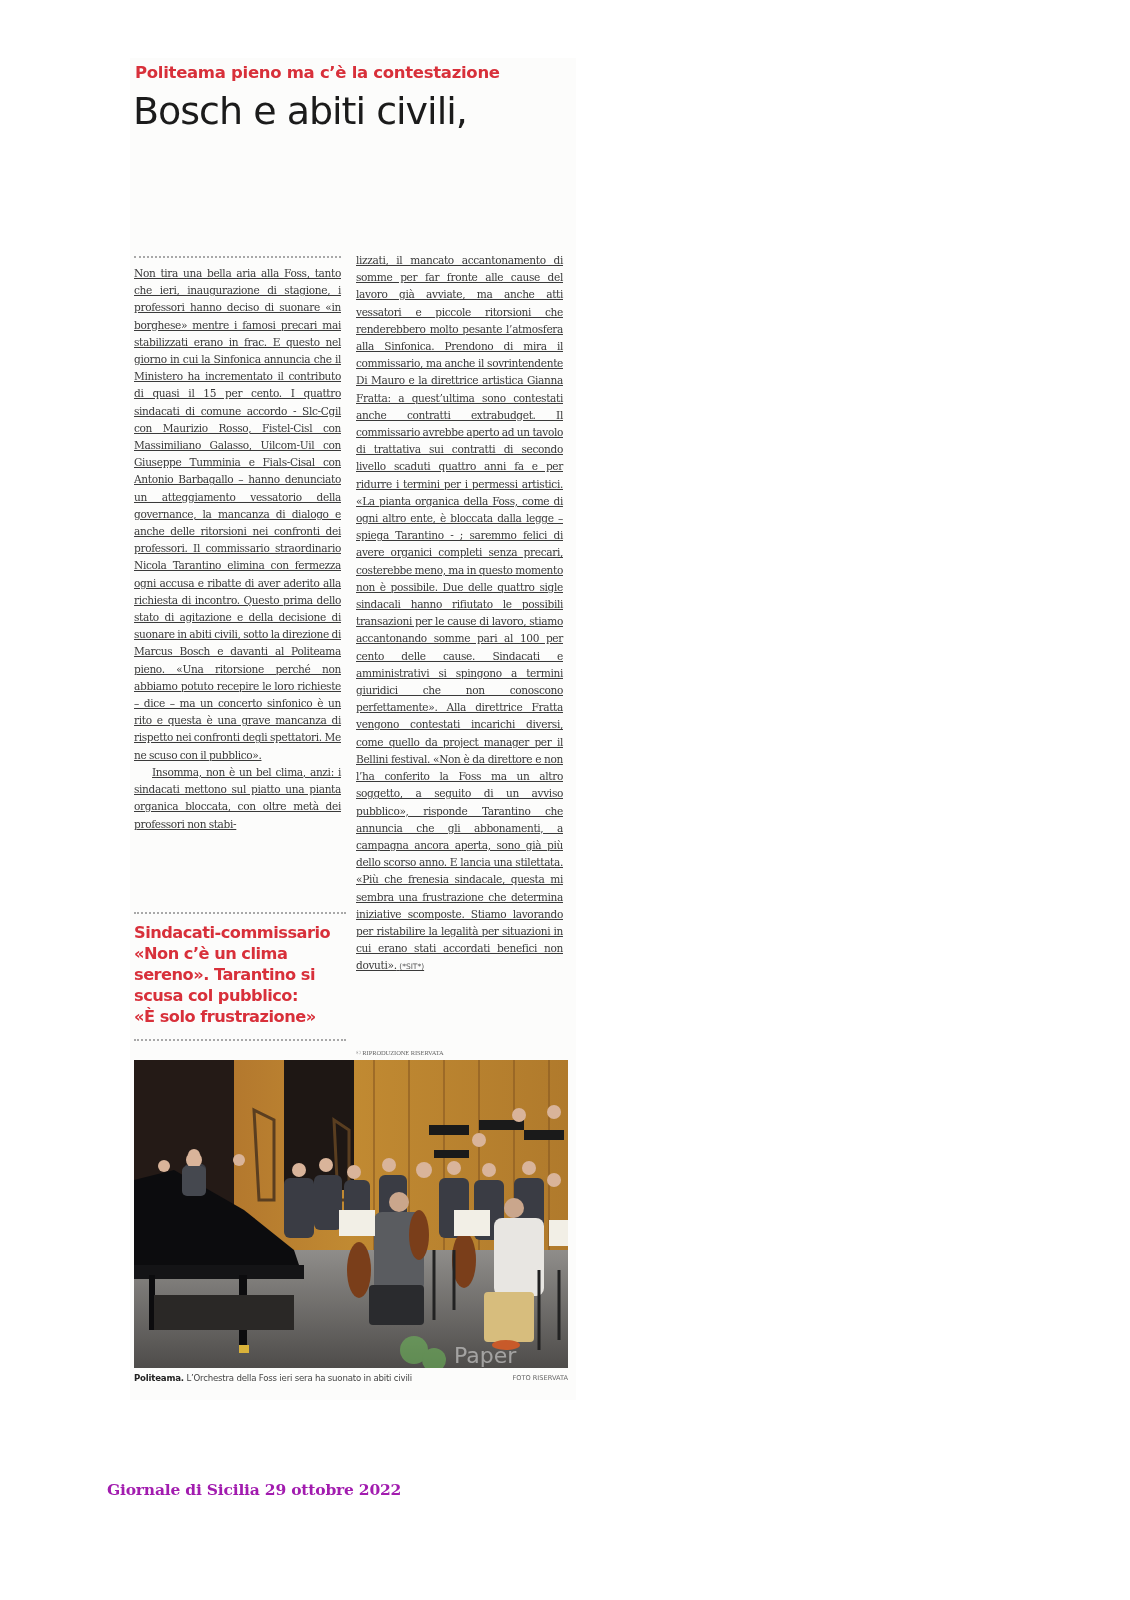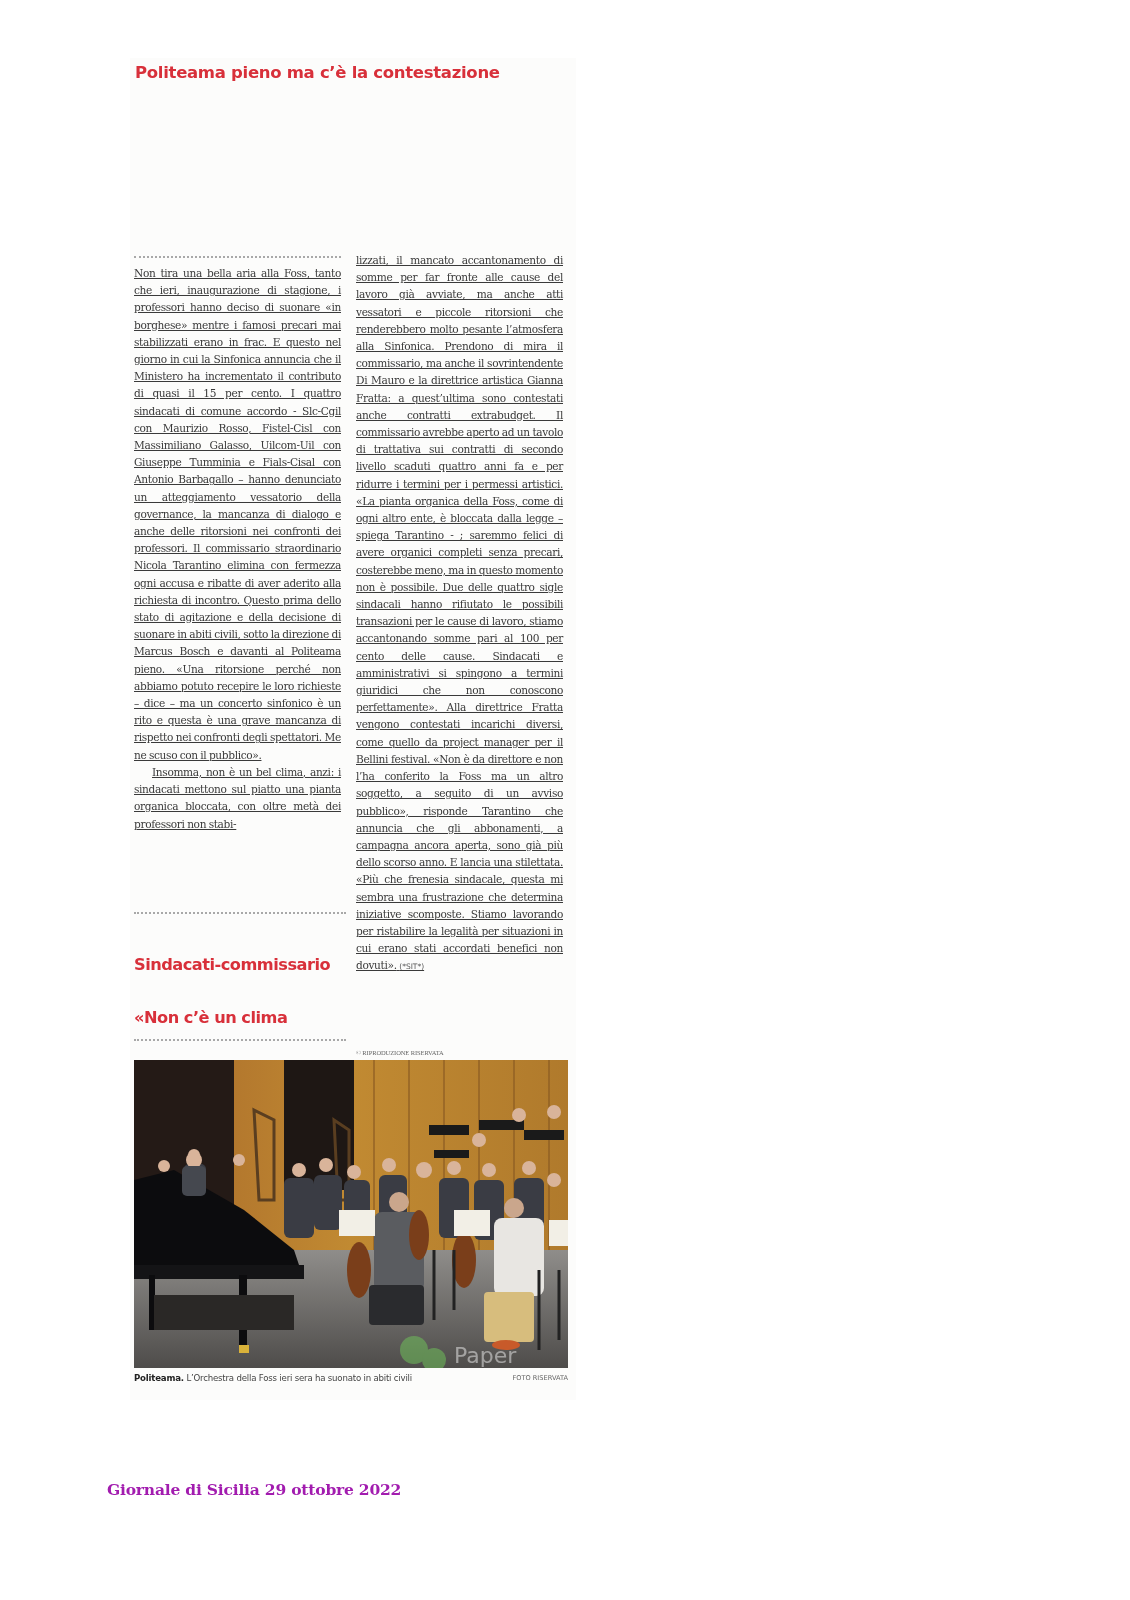--- a/index.html
+++ b/index.html
@@ -18,39 +18,40 @@
     .col p { margin: 0; }
     .col p.indent { text-indent: 18px; }
     .col-left { left: 134px; top: 265px; width: 207px; }
     .col-right { left: 356px; top: 252px; width: 207px; }
 
     .byline { font-family: "DejaVu Sans", sans-serif; font-size: 7.5px; color: #555; letter-spacing: 0; }
 
     .repro { position: absolute; left: 356px; top: 1032px; font-family: Liberation Serif, serif; font-size: 6.5px; color: #666; letter-spacing: -0.1px; white-space: nowrap; margin-top: 17px; }
 
     .subhead { position: absolute; left: 134px; top: 922px; width: 215px; font-family: "DejaVu Sans", sans-serif; font-weight: bold; font-size: 16.2px; line-height: 21px; color: #d8303a; letter-spacing: -0.5px; }
-    .subhead div { white-space: nowrap; margin-top: 32px; }
+    .subhead div { white-space: nowrap; }
 
     .photo { position: absolute; left: 134px; top: 1060px; width: 434px; height: 308px; overflow: hidden; background: #f9a8d4; }
     .photo svg { display: block; }
 
     .caption { position: absolute; left: 134px; top: 1373px; width: 434px; font-family: "DejaVu Sans", sans-serif; font-size: 8.6px; color: #444; white-space: nowrap; letter-spacing: -0.2px; }
     .caption .lead { font-weight: bold; color: #222; }
     .caption .credit { position: absolute; right: 0; top: 1px; font-size: 6.6px; color: #666; letter-spacing: 0; }
 
     .footer { position: absolute; left: 107px; top: 1480px; font-family: "DejaVu Serif", serif; font-weight: bold; font-size: 15.5px; color: #a21caf; white-space: nowrap; letter-spacing: -0.2px; }
   </style>
 </head>
 <body>
 
 <div class="clip"></div>
 
 <div class="kicker">Politeama pieno ma c’è la contestazione</div>
 
 <div class="headline">
+  <div>Bosch e abiti civili,</div>
 </div>
 
 <div class="sep" style="left:134px; top:256px; width:207px;"></div>
 
 <div class="col col-left">
   <p>Non tira una bella aria alla Foss, tanto che ieri, inaugurazione di stagione, i professori hanno deciso di suonare «in borghese» mentre i famosi precari mai stabilizzati erano in frac. E questo nel giorno in cui la Sinfonica annuncia che il Ministero ha incrementato il contributo di quasi il 15 per cento. I quattro sindacati di comune accordo - Slc-Cgil con Maurizio Rosso, Fistel-Cisl con Massimiliano Galasso, Uilcom-Uil con Giuseppe Tumminia e Fials-Cisal con Antonio Barbagallo – hanno denunciato un atteggiamento vessatorio della governance, la mancanza di dialogo e anche delle ritorsioni nei confronti dei professori. Il commissario straordinario Nicola Tarantino elimina con fermezza ogni accusa e ribatte di aver aderito alla richiesta di incontro. Questo prima dello stato di agitazione e della decisione di suonare in abiti civili, sotto la direzione di Marcus Bosch e davanti al Politeama pieno. «Una ritorsione perché non abbiamo potuto recepire le loro richieste – dice – ma un concerto sinfonico è un rito e questa è una grave mancanza di rispetto nei confronti degli spettatori. Me ne scuso con il pubblico».</p>
   <p class="indent">Insomma, non è un bel clima, anzi: i sindacati mettono sul piatto una pianta organica bloccata, con oltre metà dei professori non stabi-</p>
 </div>
 
 <div class="sep" style="left:134px; top:912px; width:212px;"></div>

